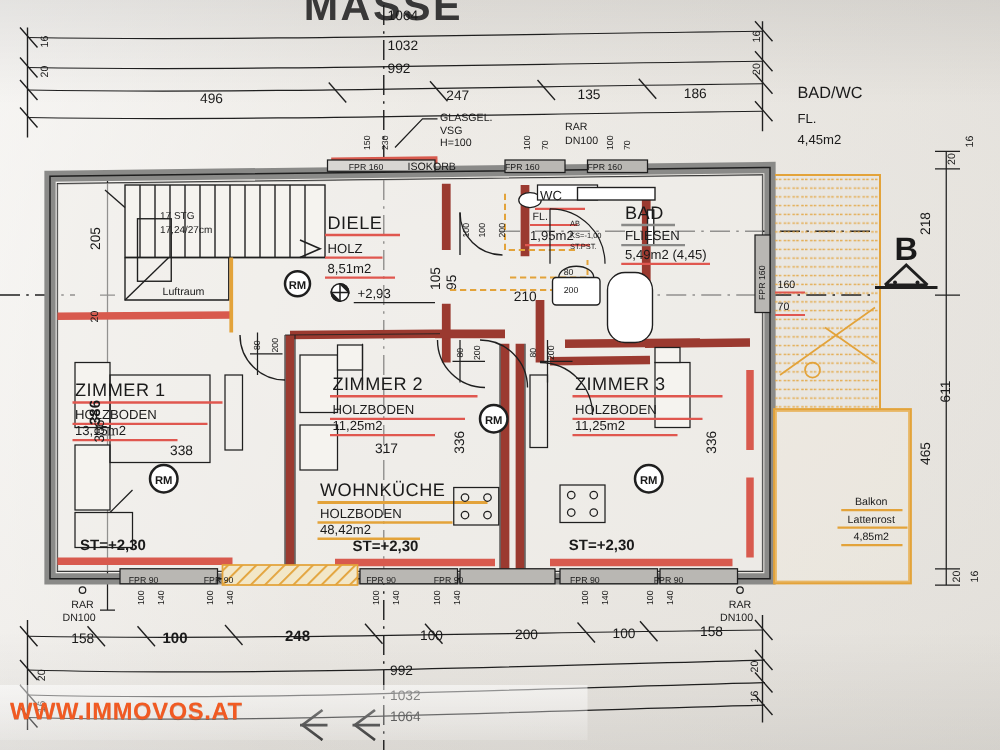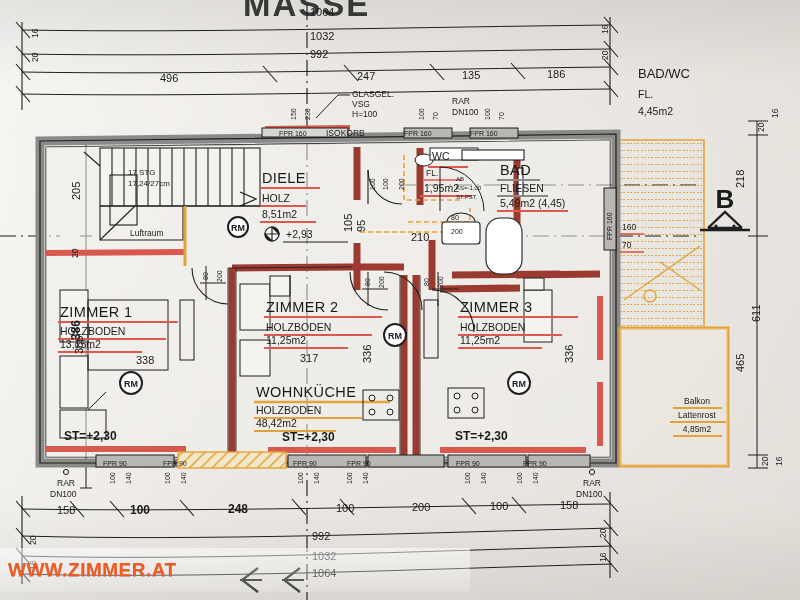--- a/index.html
+++ b/index.html
@@ -494,14 +494,14 @@
     <text class="tiny2" x="606" y="562" transform="rotate(-90 606 562)">16</text>
 
     <g stroke="#1f1f1f" stroke-width="2.2" fill="none">
       <path d="M258,568 L242,580 L258,592"></path>
       <path d="M300,568 L284,580 L300,592"></path>
       <path d="M240,580 L262,580 M282,580 L304,580"></path>
     </g>
   </svg>
 
   <div id="wmband"></div>
-  <div id="wm">WWW.ZIMMER.AT</div>
+  <div id="wm">WWW.IMMOVOS.AT</div>
 </div>
 
 </body></html>

